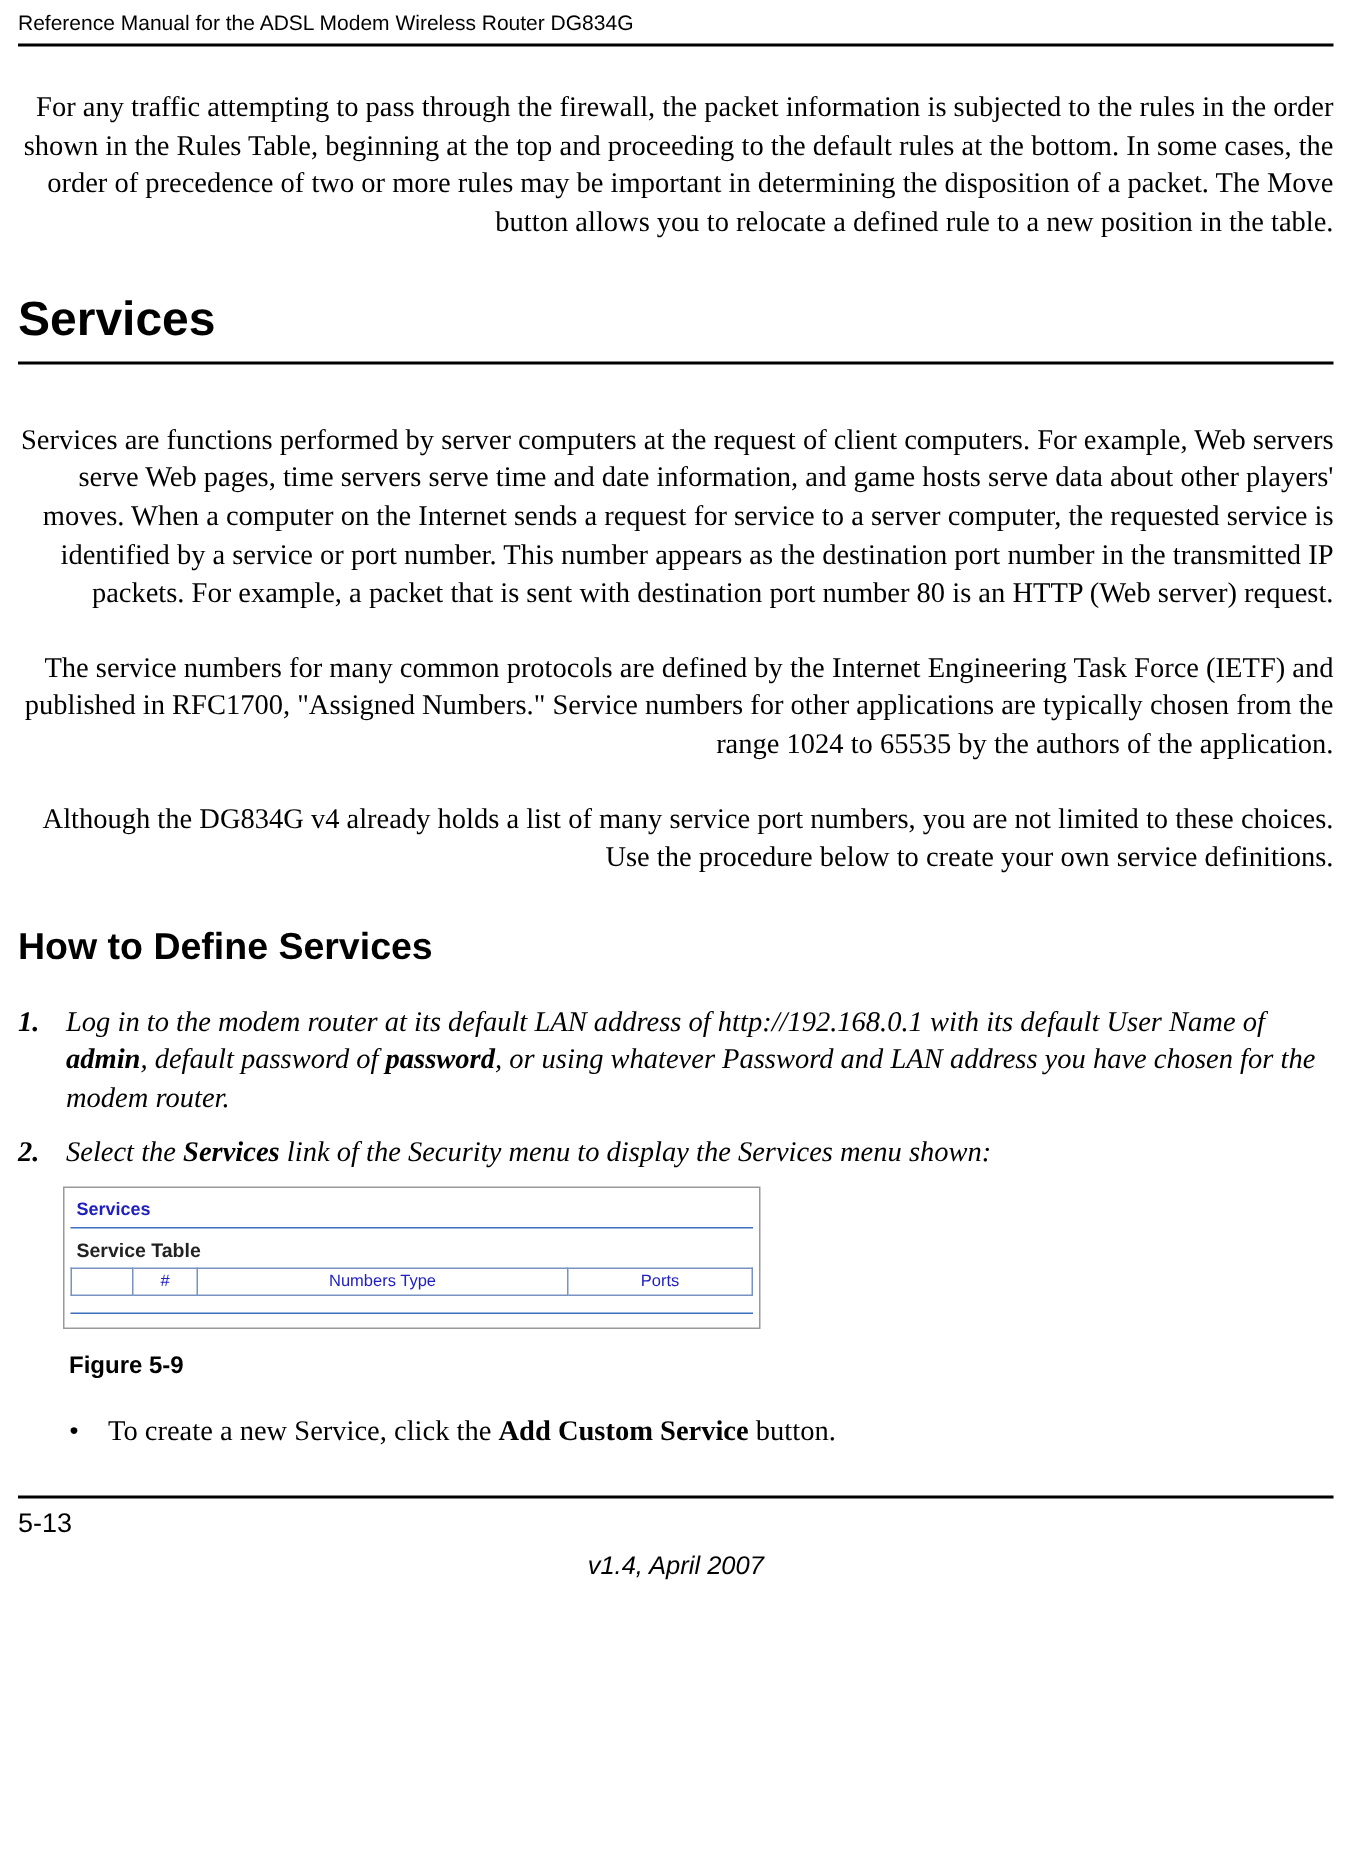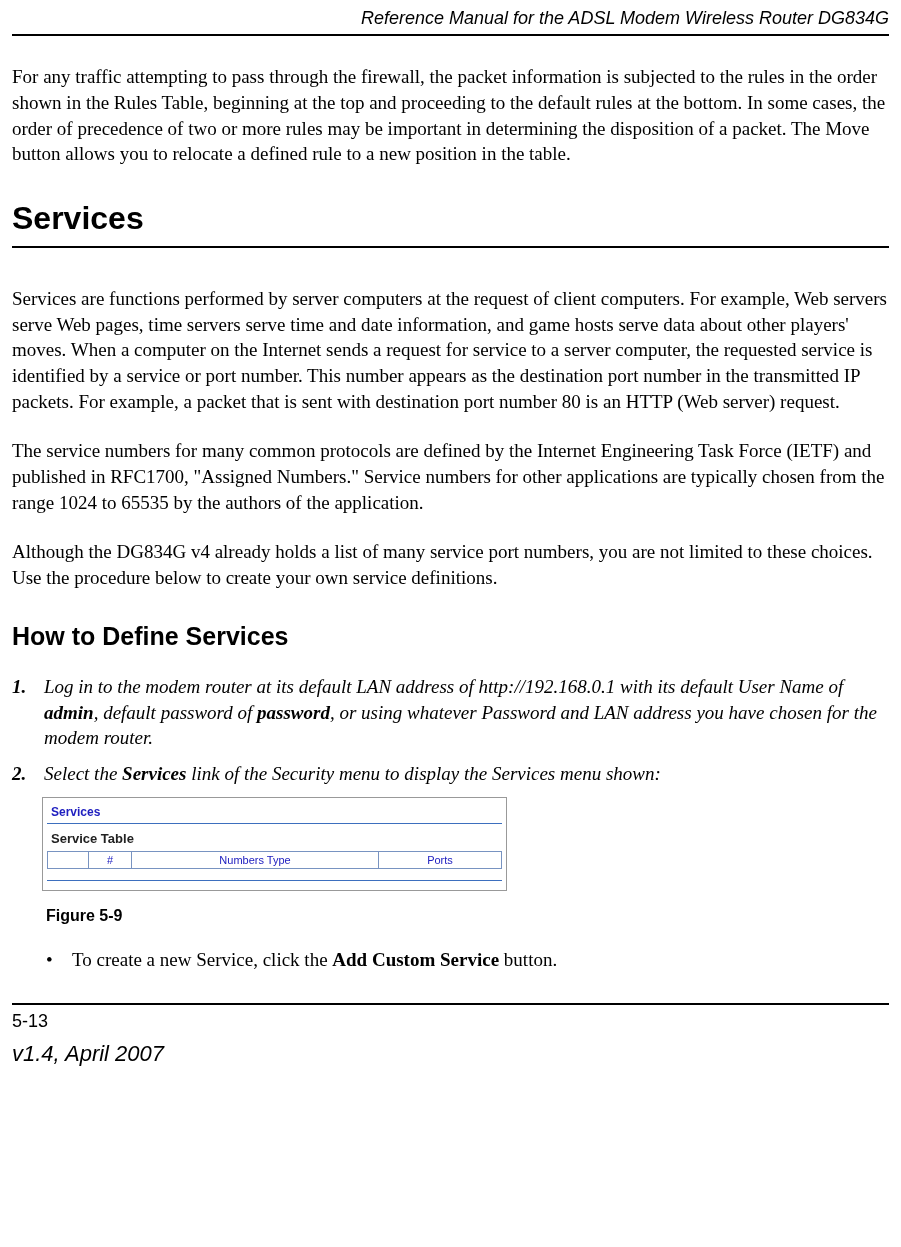--- a/index.html
+++ b/index.html
@@ -6,34 +6,33 @@
       font-family: "Times New Roman", Times, serif;
       font-size: 19px;
       line-height: 1.35;
       margin: 0;
       padding: 6px 12px 20px 12px;
       color: #000;
       background: #fff;
       width: 877px;
     }
     .header-title {
-      font-style: italic;
-      font-family: Arial, Helvetica, sans-serif;
-      font-size: 18px;
-      text-align: right;
+      font-family: Arial, Helvetica, sans-serif;
+      font-size: 14px;
+      text-align: left;
       margin-bottom: 4px;
     }
     .header-rule {
       border: none;
       border-top: 2px solid #000;
       margin: 0 0 28px 0;
     }
     .body-para {
       margin: 0 0 24px 0;
-      text-align: left;
+      text-align: right;
     }
     h1.section {
       font-family: Arial, Helvetica, sans-serif;
       font-weight: bold;
       font-size: 32px;
       margin: 30px 0 0 0;
       padding-bottom: 6px;
       border-bottom: 2px solid #000;
     }
     .after-h1 {
@@ -155,22 +154,22 @@
     }
     .footer-row {
       font-family: Arial, Helvetica, sans-serif;
       font-size: 18px;
       display: flex;
       justify-content: space-between;
     }
     .footer-center {
       font-family: Arial, Helvetica, sans-serif;
       font-style: italic;
-      font-size: 22px;
-      text-align: left;
+      font-size: 17px;
+      text-align: center;
       margin-top: 6px;
     }
     b { font-weight: bold; }
   </style>
 </head>
 <body>
 
 <div class="header-title">Reference Manual for the ADSL Modem Wireless Router DG834G</div>
 <hr class="header-rule">
 

